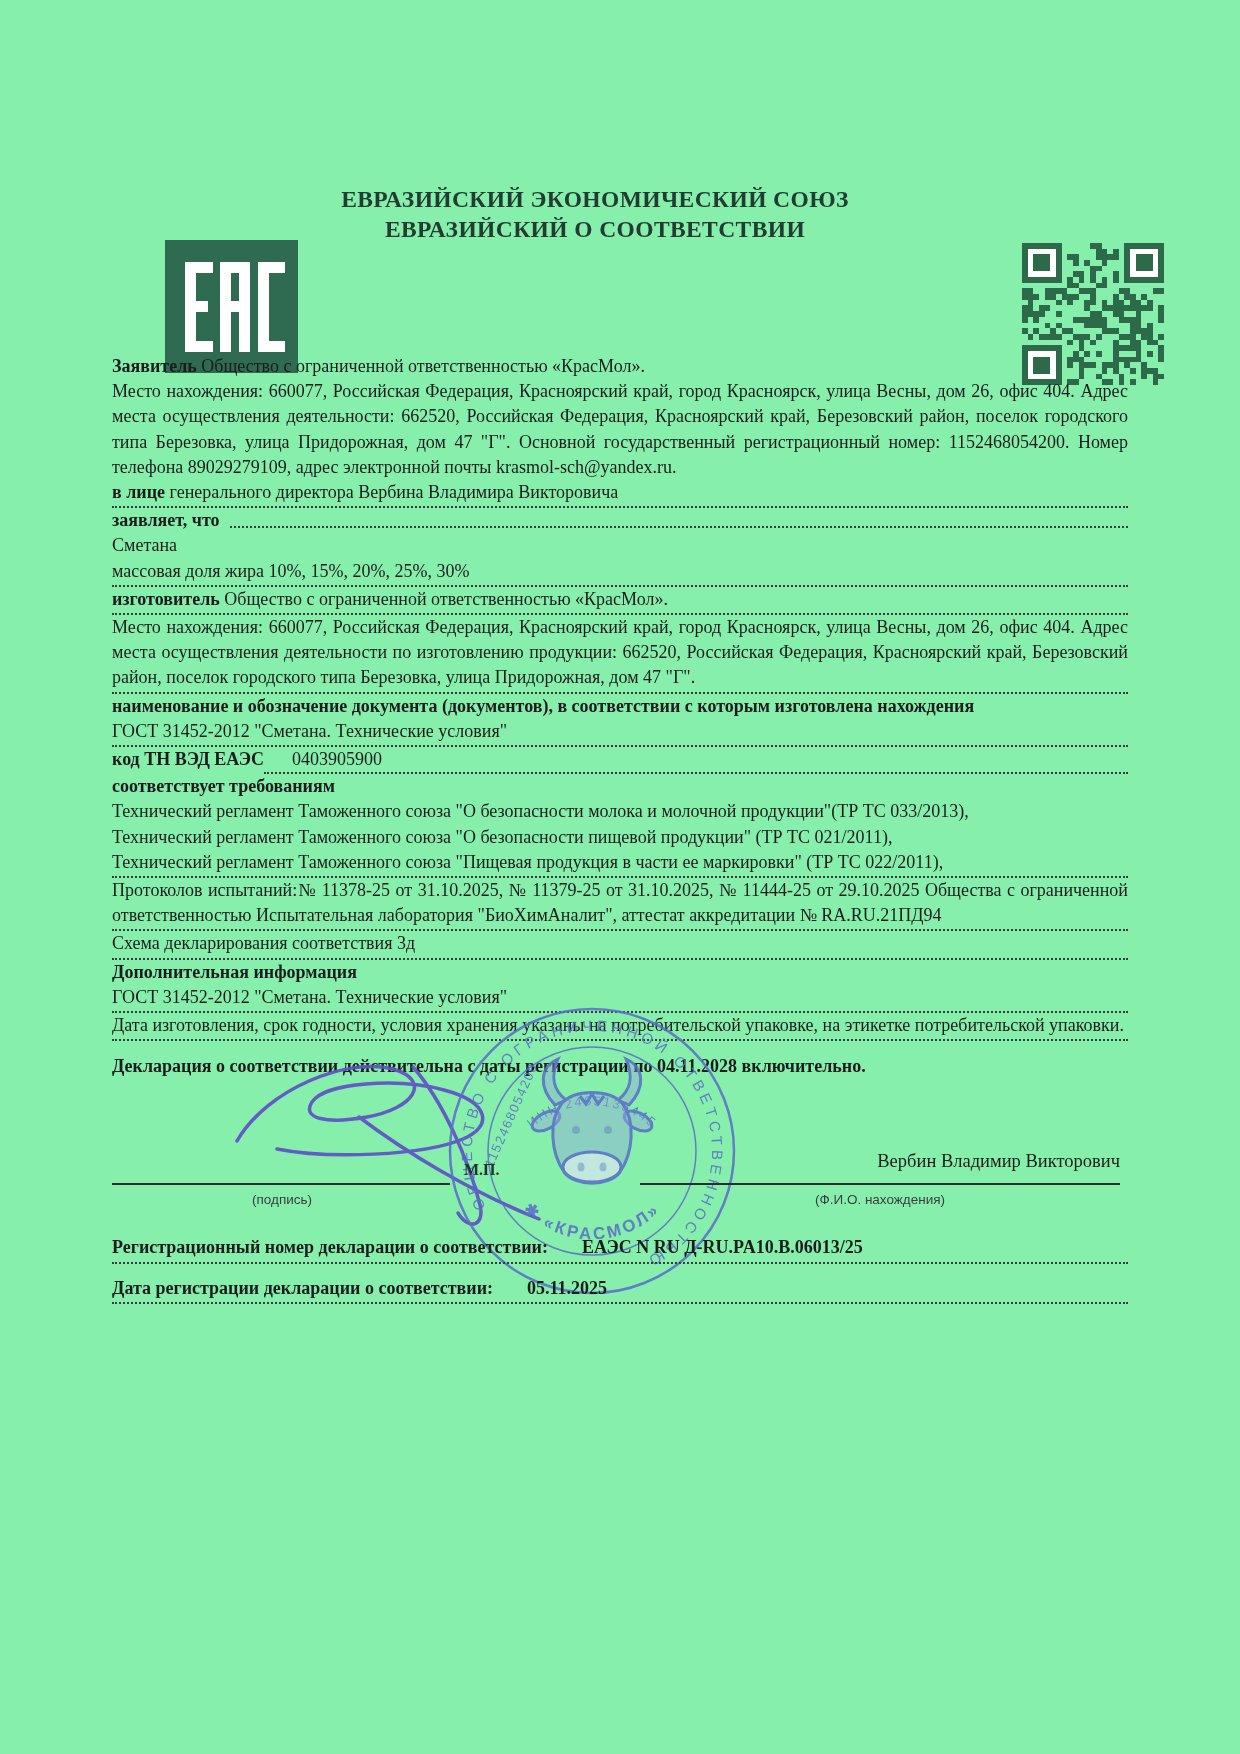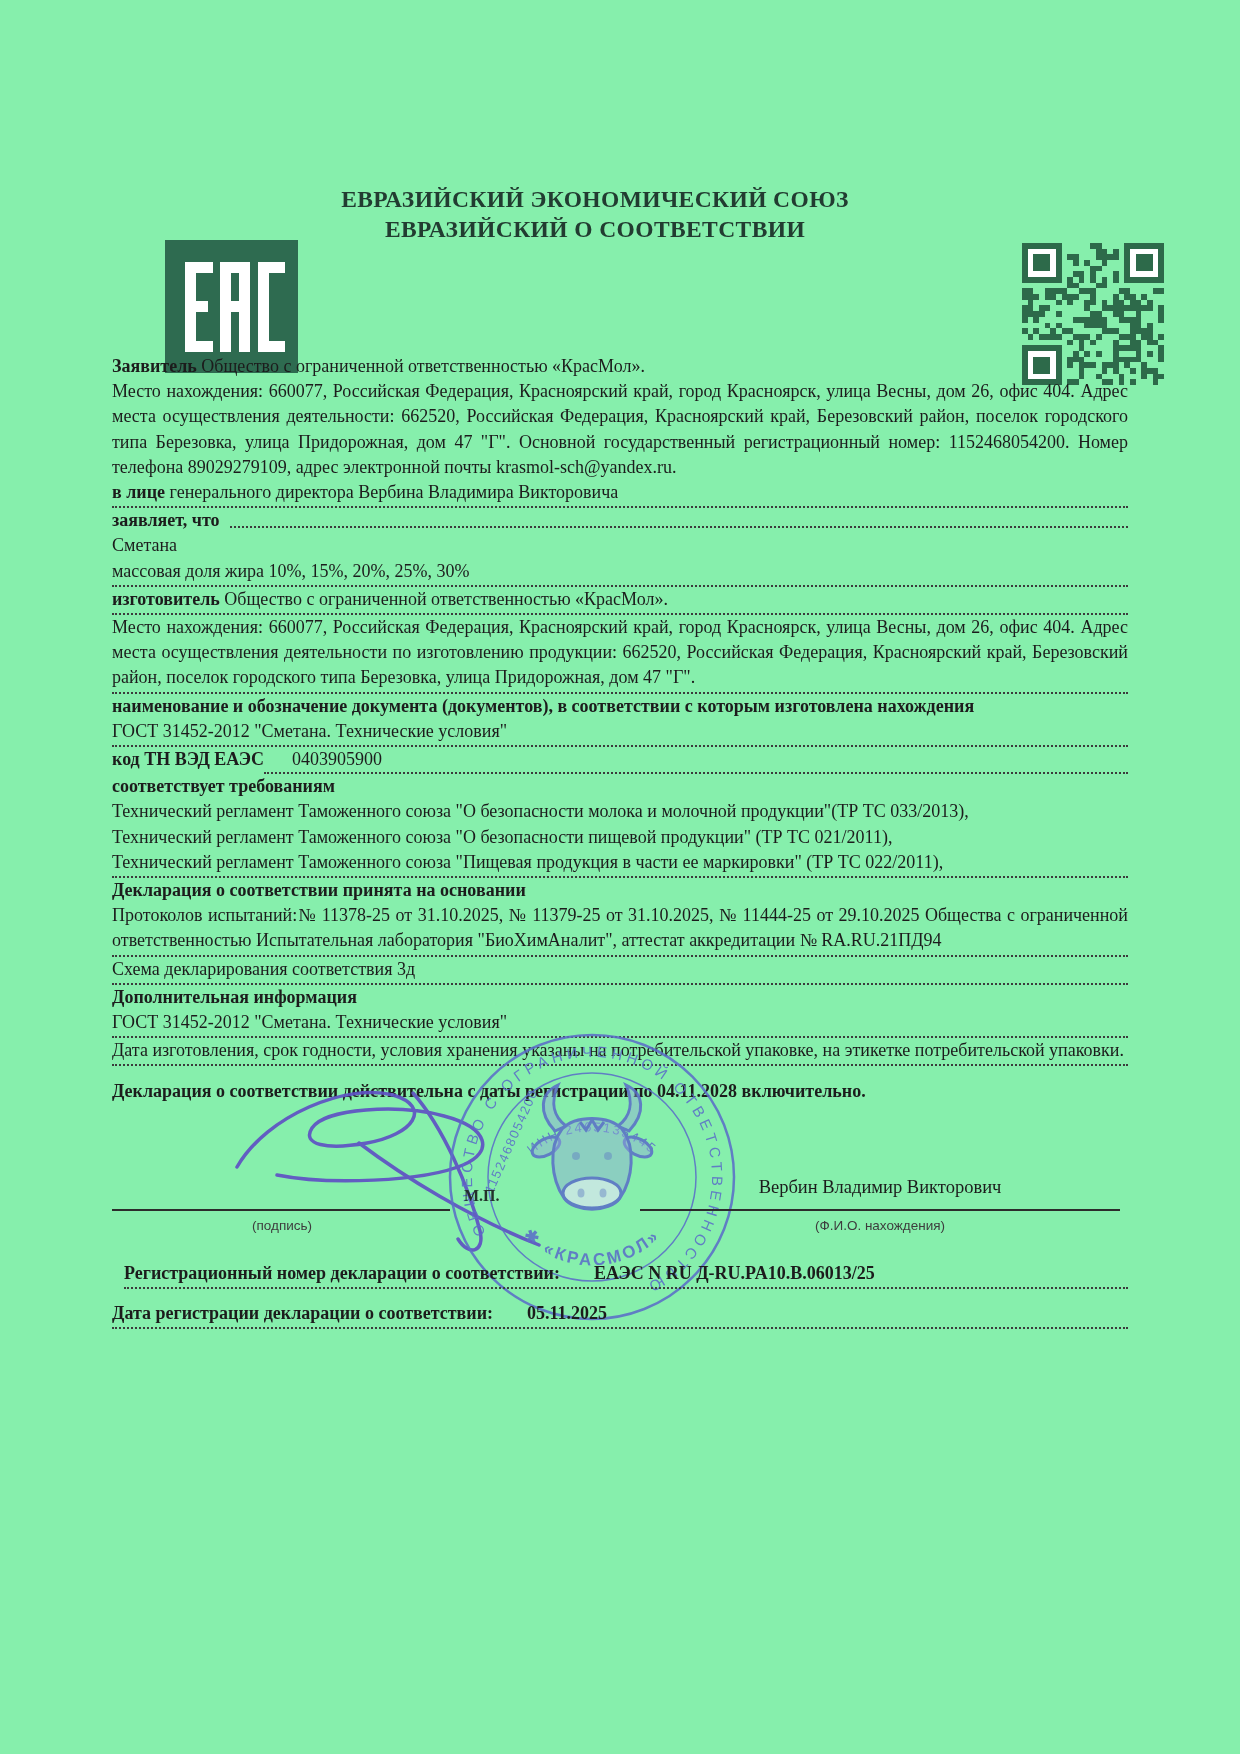--- a/index.html
+++ b/index.html
@@ -20,31 +20,31 @@
   .fill::after{content:"";flex:1;border-bottom:2.5px dotted #3b3b3b;margin:0 0 5px 10px;}
   .tnved{display:flex;}
   .tnved .val{flex:1;border-bottom:2.5px dotted #3b3b3b;padding-left:28px;}
   .validity{margin-top:13px;font-weight:bold;}
   
   .sigblock{position:relative;height:150px;margin-top:4px;}
   .sigline{position:absolute;left:0;top:100px;width:338px;border-top:2px solid #2c2c2c;}
   .sigcap{position:absolute;left:40px;top:104px;width:260px;text-align:center;
           font-family:"Liberation Sans",sans-serif;font-size:13.5px;color:#3d3d3d;}
   .mp{position:absolute;left:352px;top:74px;font-weight:bold;font-size:16px;color:#23322b;}
-  .fio-name{position:absolute;left:528px;top:66px;width:480px;text-align:center;font-size:18.5px;}
+  .fio-name{position:absolute;left:528px;top:66px;width:480px;text-align:right;font-size:18.5px;}
   .fio-line{position:absolute;left:528px;top:100px;width:480px;border-top:2px solid #2c2c2c;}
   .fio-cap{position:absolute;left:528px;top:104px;width:480px;text-align:center;
            font-family:"Liberation Sans",sans-serif;font-size:13.5px;color:#3d3d3d;}
   .signature{position:absolute;left:95px;top:-52px;width:400px;height:200px;opacity:.92;}
   .stamp{position:absolute;left:330px;top:-82px;width:300px;height:300px;opacity:.88;}
   
   .reg{display:flex;font-weight:bold;}
   .reg .lbl{white-space:nowrap;}
   .reg .val{margin-left:34px;white-space:nowrap;}
-  .reg1{margin-top:2px;margin-left:12px;}
+  .reg1{margin-top:2px;}
   .reg2{margin-top:12px;}
 </style>
 </head>
 <body>
 
 <div class="page">
 
   <div class="eac-logo">
     <svg viewBox="0 0 133 133" width="133" height="133">
       <rect x="0" y="0" width="133" height="133" fill="#2e6b50"></rect>
@@ -316,21 +316,20 @@
     <div class="row tnved">
       <span class="b">код ТН ВЭД ЕАЭС</span>
       <span class="val">0403905900</span>
     </div>
 
     <div class="row b">соответствует требованиям</div>
     <div class="row">Технический регламент Таможенного союза "О безопасности молока и молочной продукции"(ТР ТС 033/2013),</div>
     <div class="row">Технический регламент Таможенного союза "О безопасности пищевой продукции" (ТР ТС 021/2011),</div>
     <div class="row sep">Технический регламент Таможенного союза "Пищевая продукция в части ее маркировки" (ТР ТС 022/2011),</div>
 
-    <div class="row b">Декларация о соответствии принята на основании</div>
     <div class="p sep">Протоколов испытаний:№ 11378-25 от 31.10.2025, № 11379-25 от 31.10.2025, № 11444-25 от 29.10.2025 Общества с ограниченной ответственностью Испытательная лаборатория "БиоХимАналит", аттестат аккредитации № RA.RU.21ПД94</div>
     <div class="row sep">Схема декларирования соответствия 3д</div>
 
     <div class="row b">Дополнительная информация</div>
     <div class="row sep">ГОСТ 31452-2012  "Сметана. Технические условия"</div>
     <div class="p sep">Дата изготовления, срок годности, условия хранения указаны на потребительской упаковке, на этикетке потребительской упаковки.</div>
 
     <div class="row validity">Декларация о соответствии действительна с даты регистрации по 04.11.2028 включительно.</div>
 
     <div class="sigblock">

